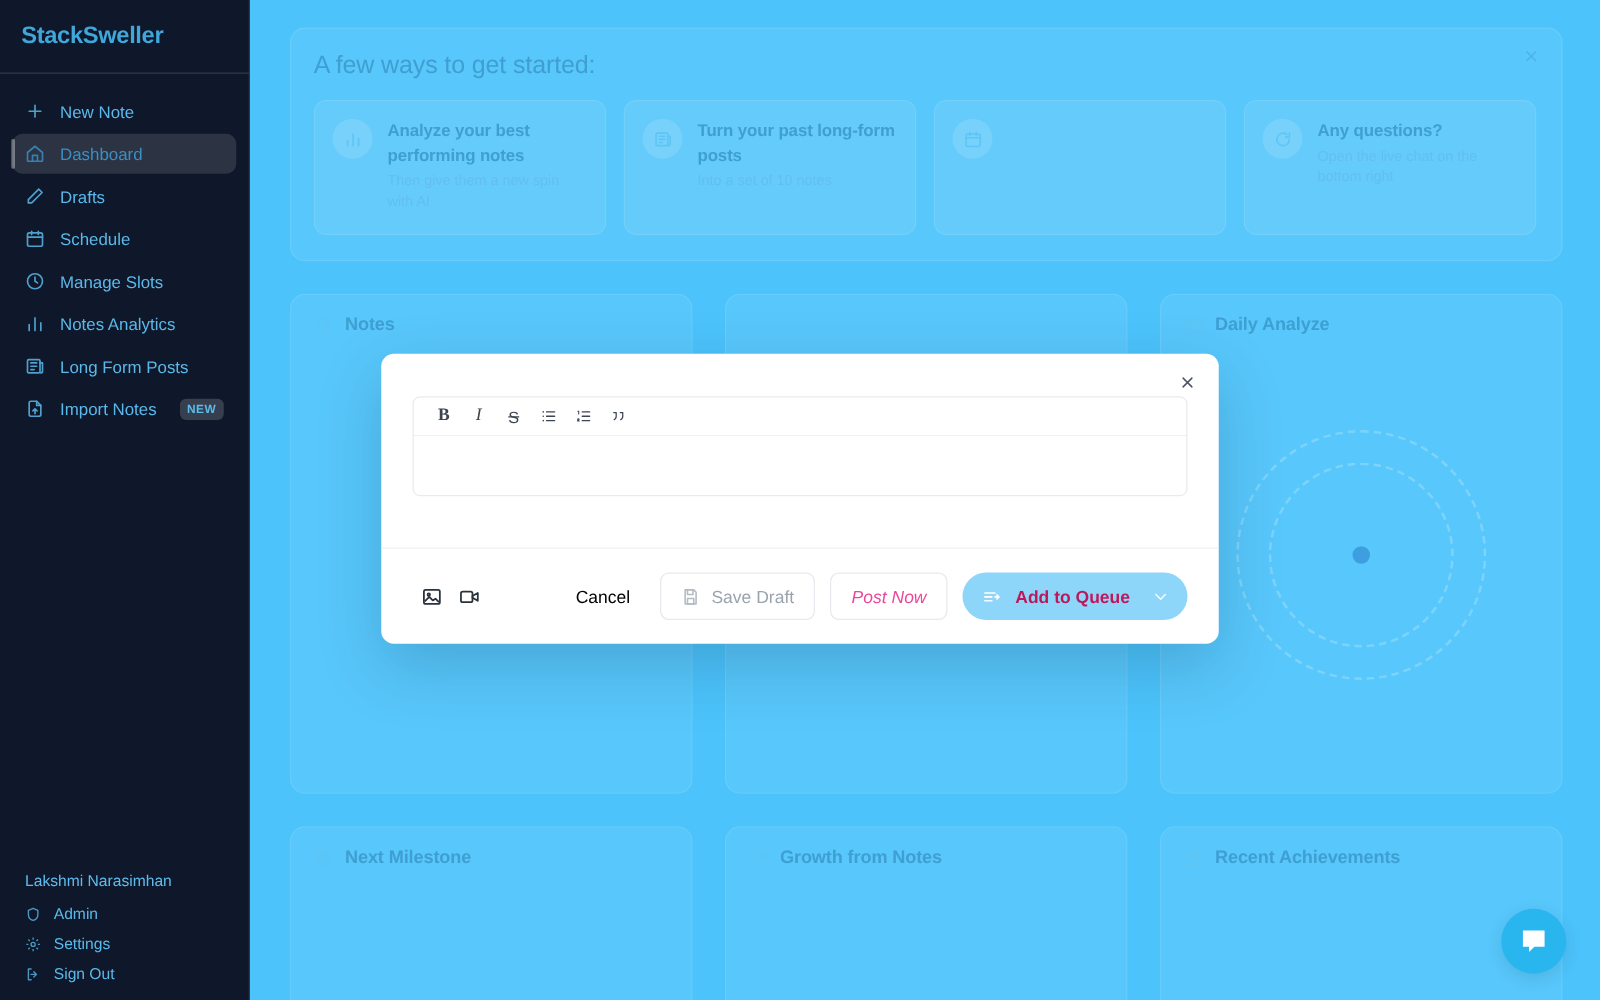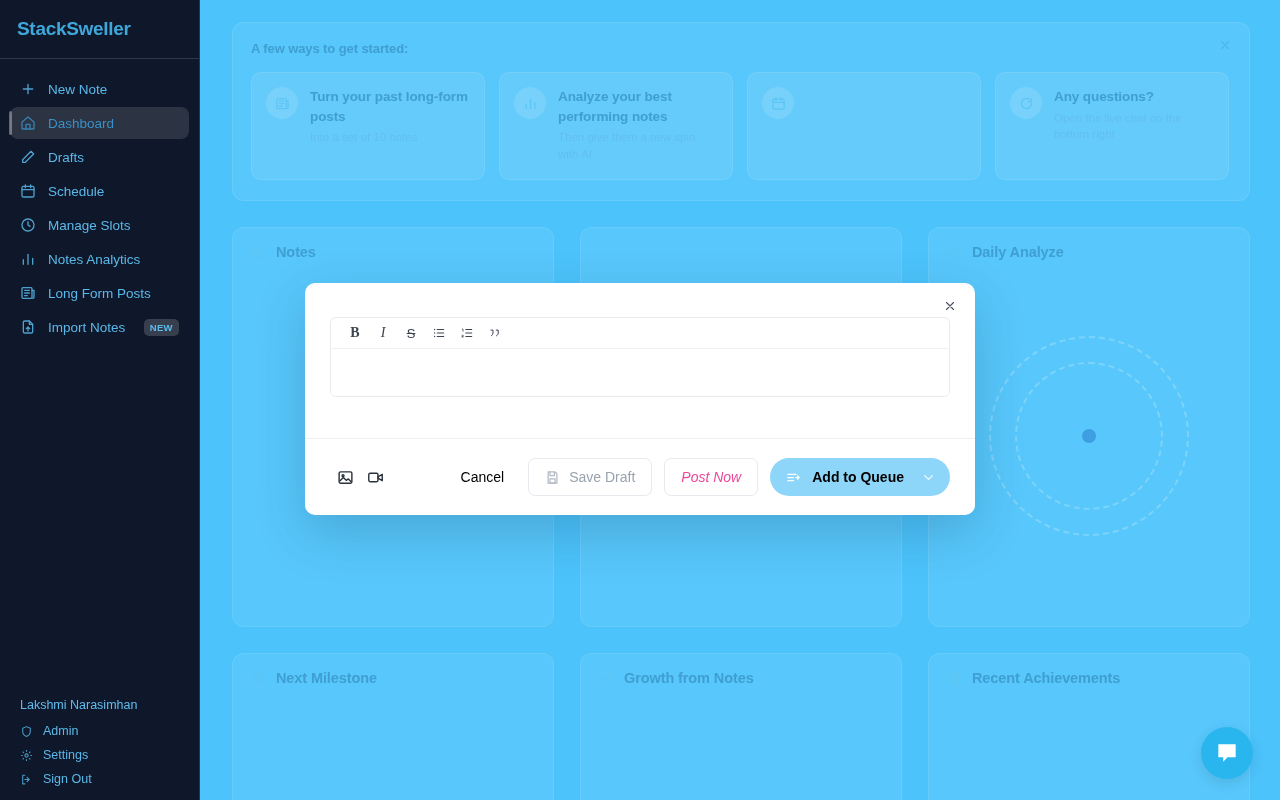--- a/index.html
+++ b/index.html
@@ -55,21 +55,21 @@
   
   .main { flex: 1; height: 800px; position: relative; overflow: hidden; padding: 22px 30px 0 32px; }
 
   .getstarted {
     background: rgba(255,255,255,0.07);
     border: 1px solid rgba(255,255,255,0.10);
     border-radius: 12px;
     padding: 18px 20px 20px 18px;
     position: relative;
   }
-  .gs-title { font-size: 13px; font-weight: bold; color: #3f9fd2; margin-bottom: 16px; letter-spacing: -0.1px; }
+  .gs-title { font-size: 20px; font-weight: normal; color: #3f9fd2; margin-bottom: 16px; letter-spacing: -0.1px; }
   .gs-close { position: absolute; top: 12px; right: 14px; width: 20px; height: 20px; opacity: .45; }
   .gs-close svg { width: 14px; height: 14px; display: block; margin: 3px; }
   .gs-cards { display: grid; grid-template-columns: repeat(4, 1fr); gap: 14px; }
   .gs-card {
     background: rgba(255,255,255,0.08);
     border: 1px solid rgba(255,255,255,0.09);
     border-radius: 10px;
     padding: 14px 14px 16px 14px;
     display: flex; gap: 12px; align-items: flex-start;
     min-height: 108px;
@@ -149,21 +149,21 @@
     display: flex; align-items: center; gap: 9px;
     border: 1px solid #e6eaee; background: #fff; border-radius: 7px;
     padding: 10px 16px; font-size: 14px; color: #9aa3ae; cursor: pointer;
     font-family: "Liberation Sans", sans-serif;
   }
   .btn-outline.dark { color: #ec4899; font-style: italic; }
   .btn-outline svg { width: 15px; height: 15px; display: block; }
   .btn-primary {
     display: flex; align-items: center; gap: 11px;
     background: #8ed6f9; border: none; border-radius: 19px;
-    padding: 11px 14px 11px 16px; color: #000000; font-size: 14px; font-weight: bold;
+    padding: 11px 14px 11px 16px; color: #be185d; font-size: 14px; font-weight: bold;
     cursor: pointer; font-family: "Liberation Sans", sans-serif;
   }
   .btn-primary svg { width: 15px; height: 15px; display: block; }
   .btn-primary .chev { margin-left: 6px; opacity: .9; }
 
   
   .chat-fab {
     position: absolute; right: 27px; bottom: 21px; z-index: 30;
     width: 52px; height: 52px; border-radius: 50%;
     background: #29b6ef; display: flex; align-items: center; justify-content: center;
@@ -304,41 +304,41 @@
       <div class="gs-close">
         <svg viewBox="0 0 24 24" fill="none" stroke="#3f9fd2" stroke-width="2" stroke-linecap="round">
             <path d="M6 6l12 12M18 6 6 18"></path>
           </svg>
       </div>
 
       <div class="gs-cards">
 
         <div class="gs-card">
           <span class="gs-ico">
+              <svg viewBox="0 0 24 24" fill="none" stroke="#5cc5f5" stroke-width="2" stroke-linecap="round">
+                <path d="M5 20V13M12 20V5M19 20v-9"></path>
+              </svg>
+            </span>
+          <span class="gs-txt">
+            <span class="gs-h">Analyze your best performing notes</span>
+            <span class="gs-s" style="display:block">Then give them a new spin with AI</span>
+          </span>
+        </div>
+
+        <div class="gs-card">
+          <span class="gs-ico">
               <svg viewBox="0 0 24 24" fill="none" stroke="#5cc5f5" stroke-width="2" stroke-linecap="round" stroke-linejoin="round">
                 <rect x="3" y="4" width="15" height="16" rx="1.5"></rect>
                 <path d="M18 8h3v10a2 2 0 0 1-2 2"></path>
                 <path d="M7 8h7M7 12h7M7 16h4"></path>
               </svg>
             </span>
           <span class="gs-txt">
             <span class="gs-h">Turn your past long-form posts</span>
             <span class="gs-s" style="display:block">Into a set of 10 notes</span>
-          </span>
-        </div>
-
-        <div class="gs-card">
-          <span class="gs-ico">
-              <svg viewBox="0 0 24 24" fill="none" stroke="#5cc5f5" stroke-width="2" stroke-linecap="round">
-                <path d="M5 20V13M12 20V5M19 20v-9"></path>
-              </svg>
-            </span>
-          <span class="gs-txt">
-            <span class="gs-h">Analyze your best performing notes</span>
-            <span class="gs-s" style="display:block">Then give them a new spin with AI</span>
           </span>
         </div>
 
         <div class="gs-card">
           <span class="gs-ico">
               <svg viewBox="0 0 24 24" fill="none" stroke="#5cc5f5" stroke-width="2" stroke-linecap="round">
                 <rect x="3" y="5" width="18" height="16" rx="2"></rect>
                 <path d="M3 10h18M8 3v4M16 3v4"></path>
               </svg>
             </span>

